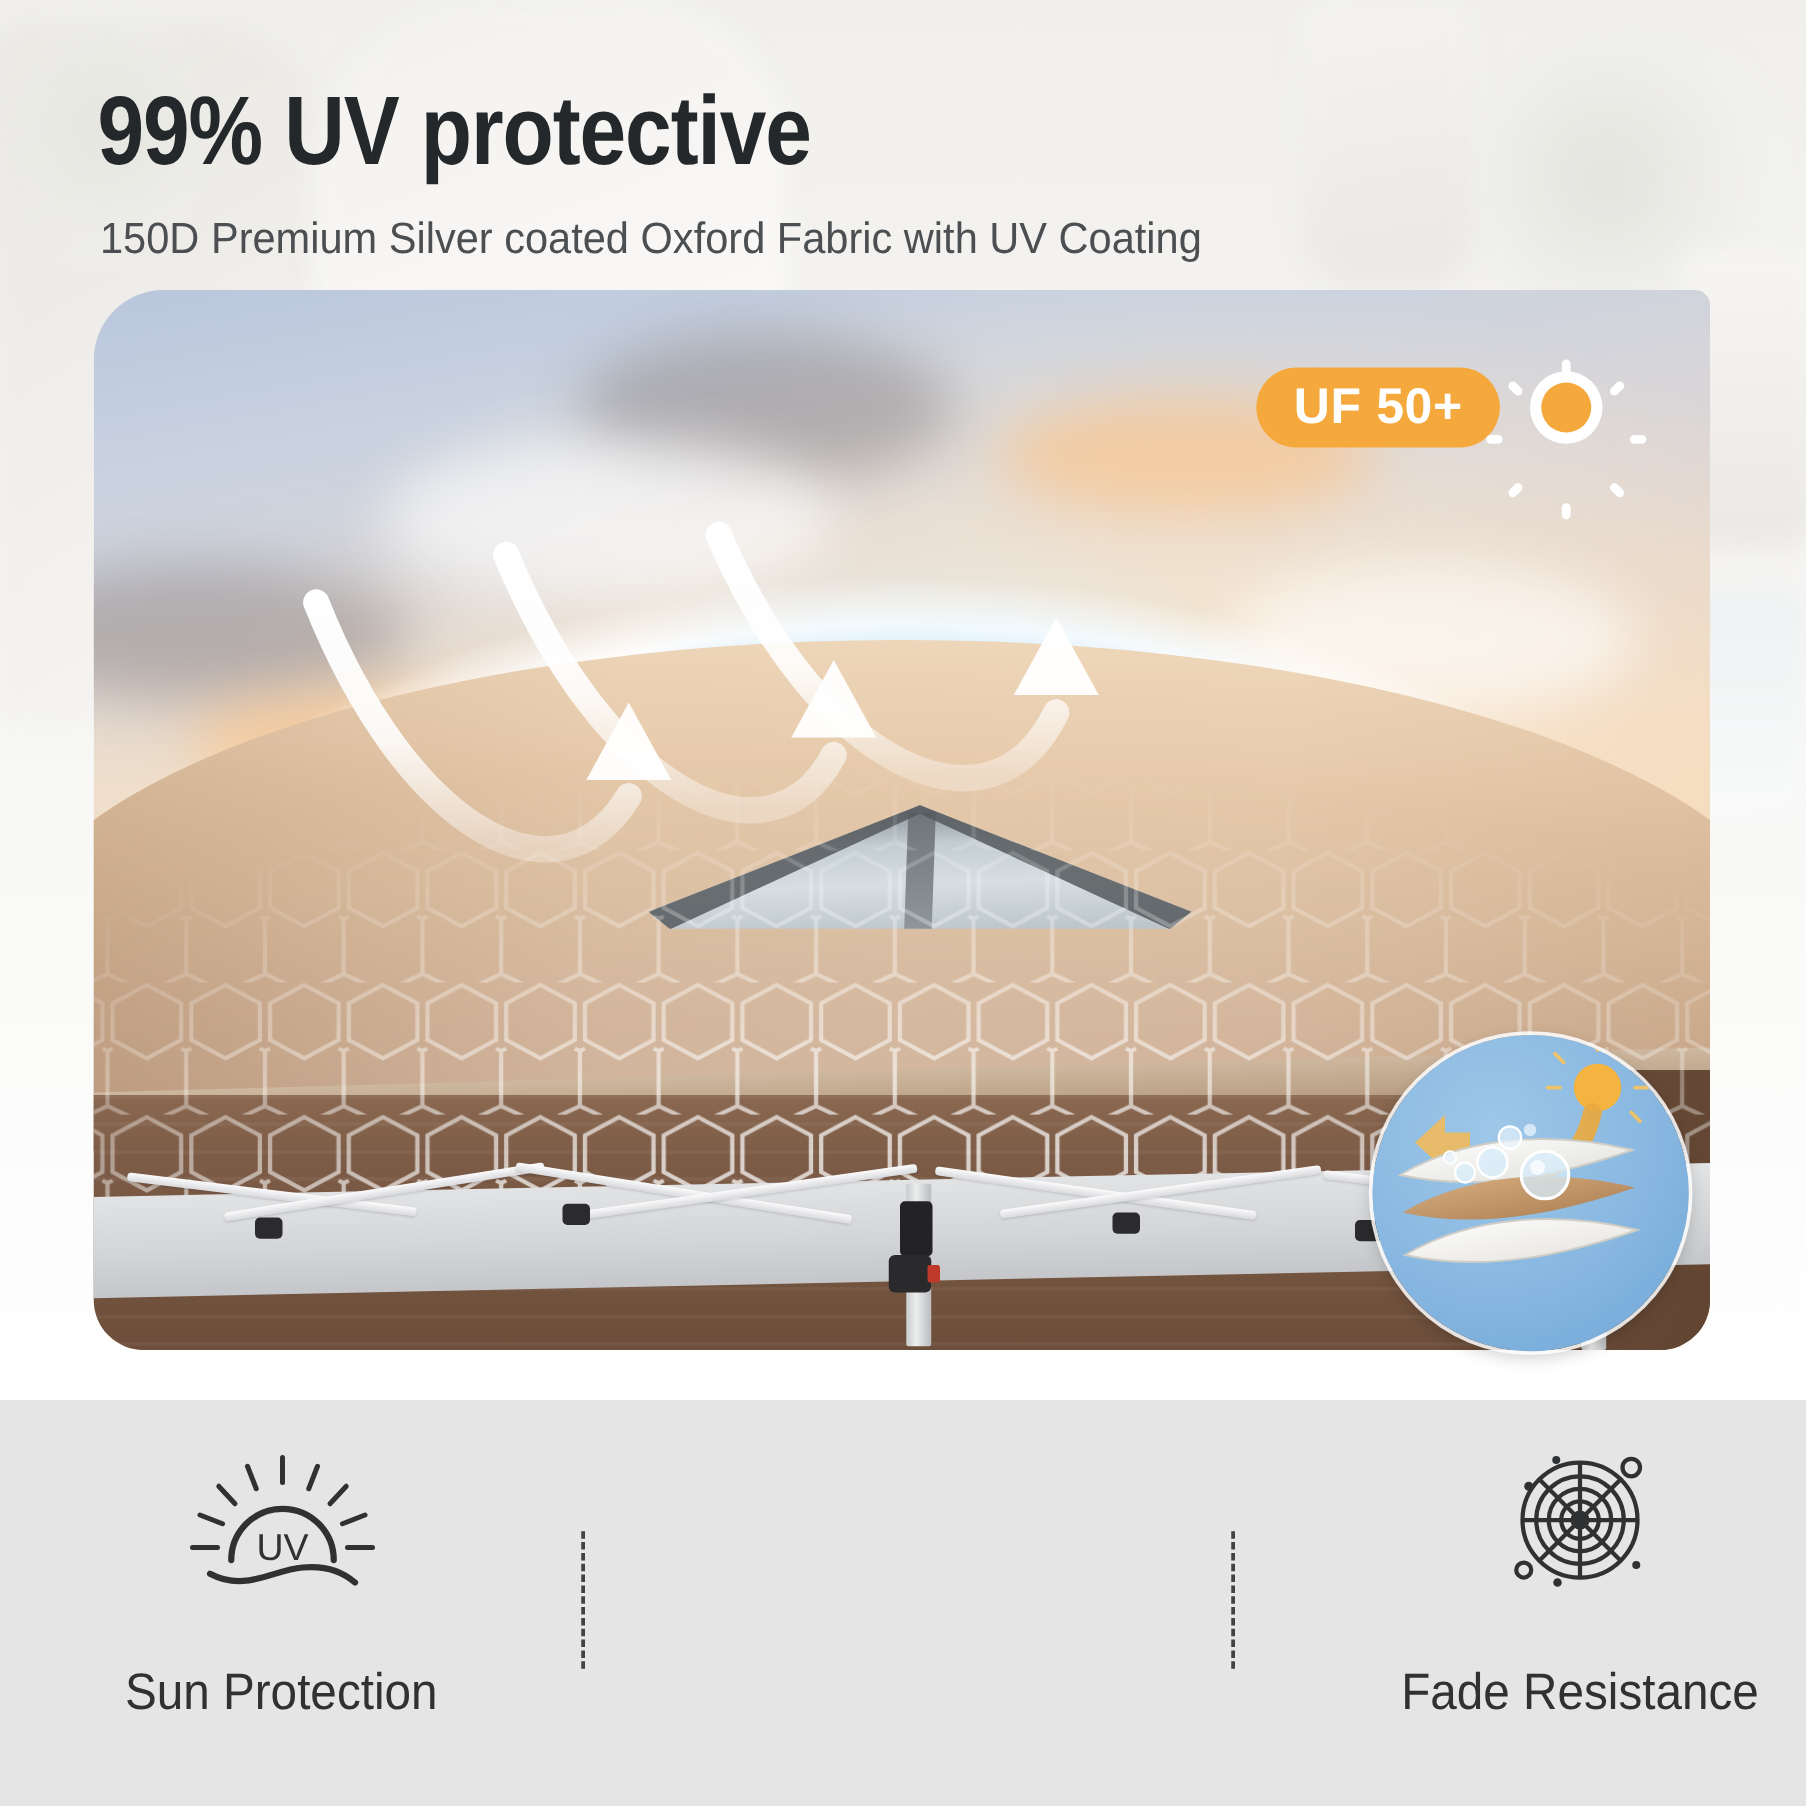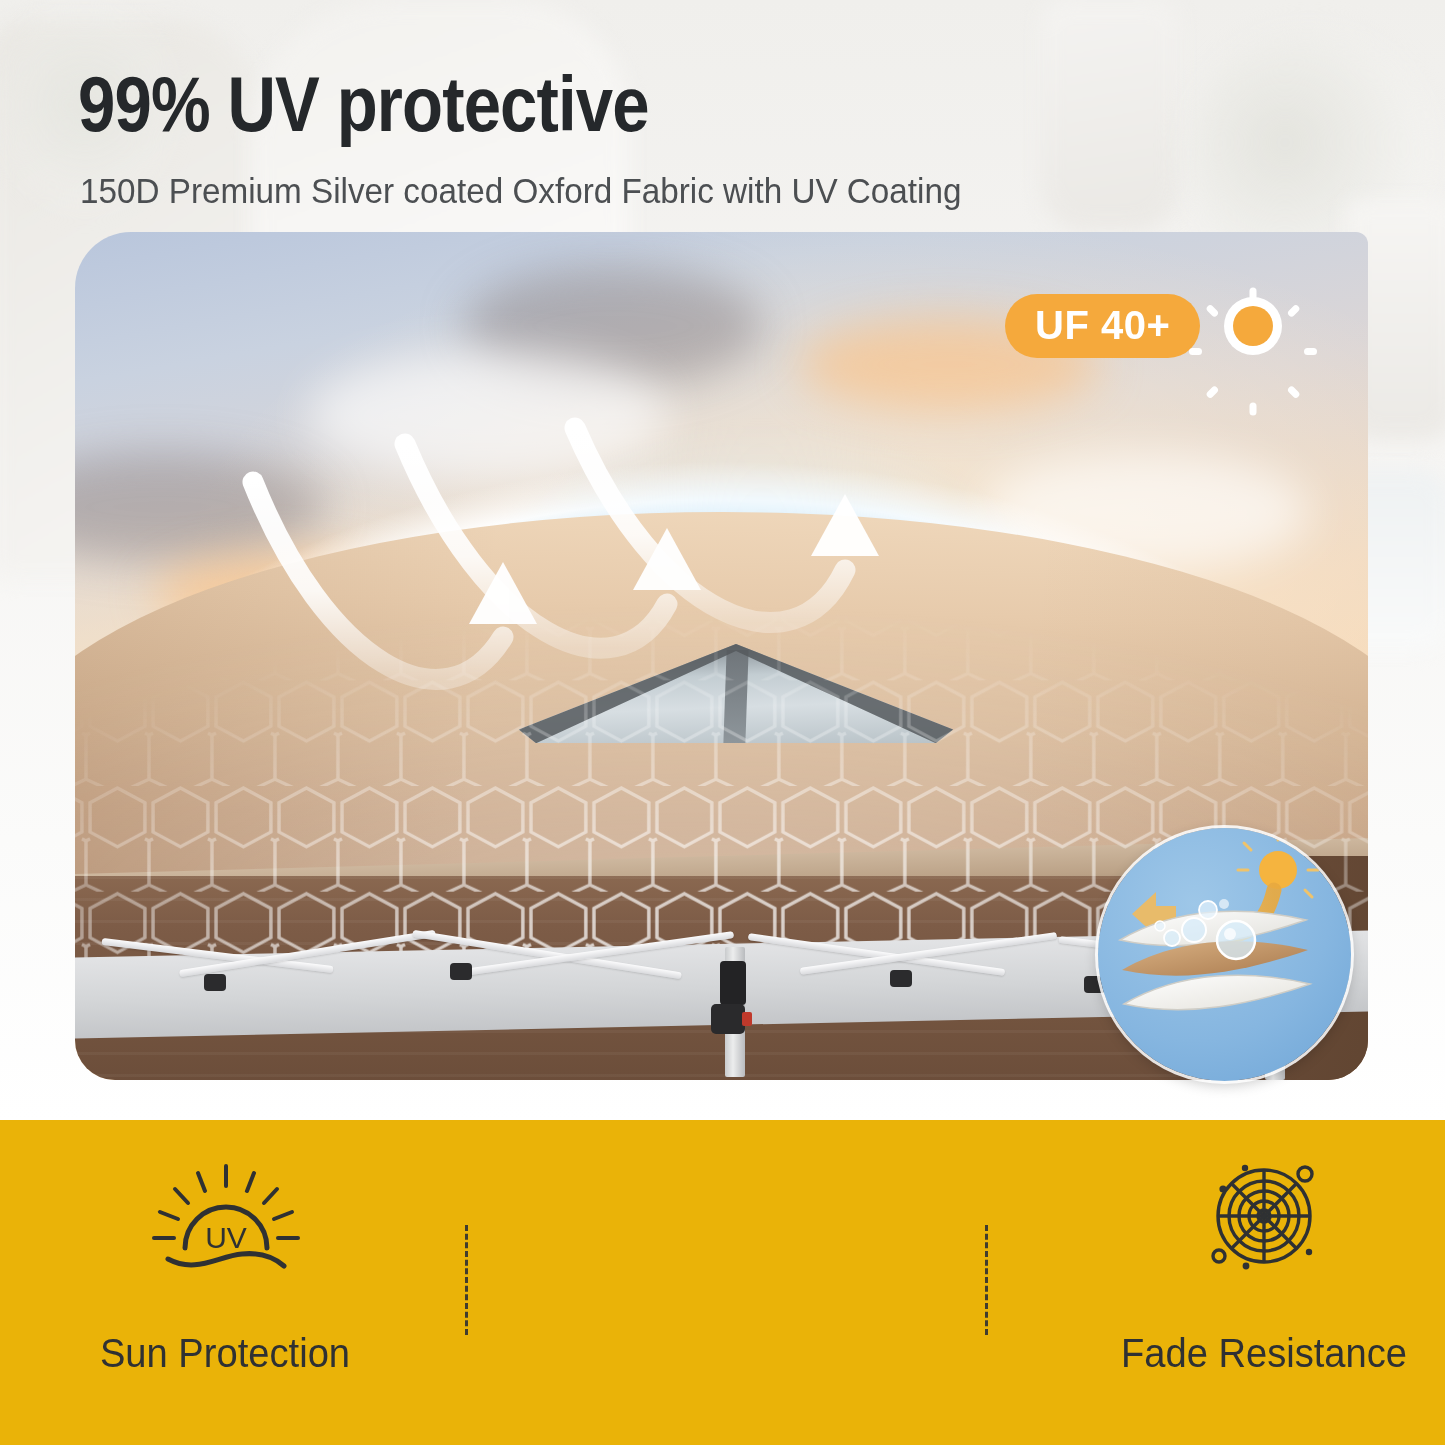--- a/index.html
+++ b/index.html
@@ -3,21 +3,21 @@
 <meta charset="utf-8">
 <style>
   html,body{margin:0;padding:0;}
   body{
     width:1445px;height:1445px;
     font-family:"Liberation Sans", sans-serif;
     background:#ffffff;
     overflow:hidden;
     position:relative;
   }
-  .page{position:absolute;inset:0;width:1445px;height:1445px;overflow:hidden;background:#eab308;}
+  .page{position:absolute;inset:0;width:1445px;height:1445px;overflow:hidden;background:#e5e5e5;}
 
   
   .bg{position:absolute;left:0;top:0;width:1445px;height:1120px;overflow:hidden;}
   .bg-base{position:absolute;inset:0;
     background:
       linear-gradient(180deg,#f0efec 0%,#f6f5f3 40%,#fbfbfa 75%,#ffffff 100%);
   }
   .bg-blob{position:absolute;border-radius:50%;filter:blur(14px);}
   .bg-soft{position:absolute;filter:blur(10px);}
 
@@ -335,21 +335,21 @@
         <circle cx="96" cy="102" r="12" fill="#d6ecfb" fill-opacity=".72" stroke="#ffffff" stroke-width="2"></circle>
         <circle cx="74" cy="110" r="8" fill="#d6ecfb" fill-opacity=".7" stroke="#ffffff" stroke-width="1.8"></circle>
         <circle cx="110" cy="82" r="9" fill="#e4f2fc" fill-opacity=".7" stroke="#ffffff" stroke-width="1.8"></circle>
         <circle cx="126" cy="76" r="5" fill="#ffffff" fill-opacity=".6"></circle>
         <circle cx="62" cy="98" r="5" fill="#e4f2fc" fill-opacity=".7" stroke="#ffffff" stroke-width="1.5"></circle>
       </g>
     </svg>
   </div>
 
   <div class="uf-wrap">
-    <div class="uf-pill">UF 40+</div>
+    <div class="uf-pill">UF 50+</div>
     <div class="sun-ico">
       <div class="core"></div>
       <i style="transform:translate(-50%,-50%) rotate(0deg)   translateY(-32px);"></i>
       <i style="transform:translate(-50%,-50%) rotate(45deg)  translateY(-32px);"></i>
       <i style="transform:translate(-50%,-50%) rotate(90deg)  translateY(-32px);"></i>
       <i style="transform:translate(-50%,-50%) rotate(135deg) translateY(-32px);"></i>
       <i style="transform:translate(-50%,-50%) rotate(180deg) translateY(-32px);"></i>
       <i style="transform:translate(-50%,-50%) rotate(225deg) translateY(-32px);"></i>
       <i style="transform:translate(-50%,-50%) rotate(270deg) translateY(-32px);"></i>
       <i style="transform:translate(-50%,-50%) rotate(315deg) translateY(-32px);"></i>

